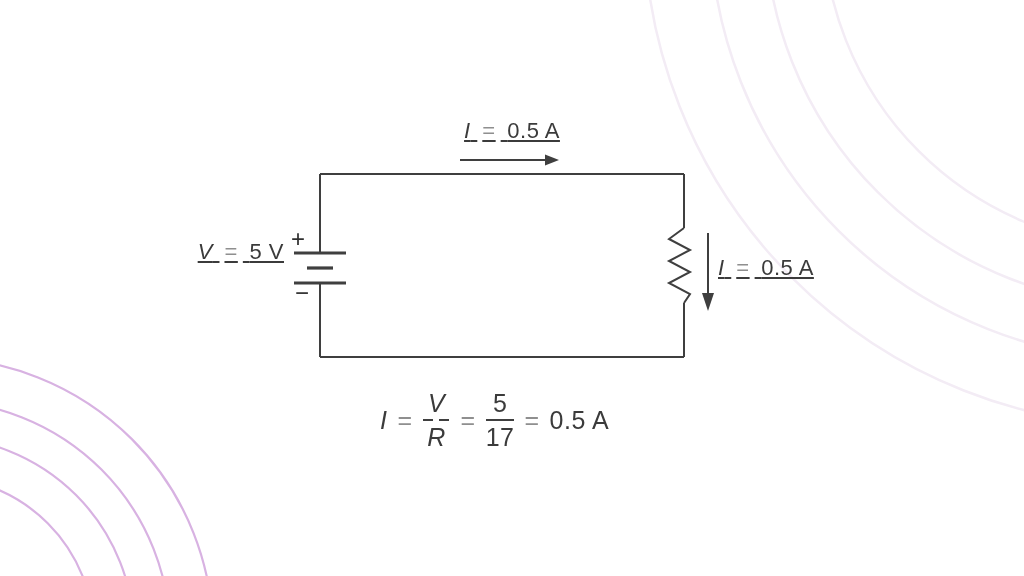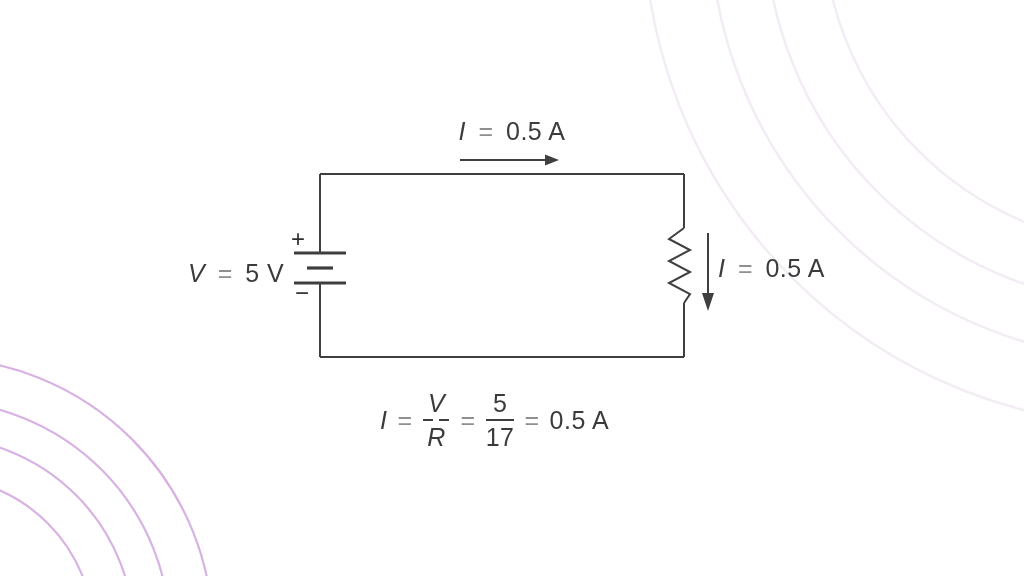--- a/index.html
+++ b/index.html
@@ -12,37 +12,38 @@
     font-family: "Liberation Sans", sans-serif;
     color: #3b3b3b;
   }
   svg.layer {
     position: absolute;
     top: 0; left: 0;
     width: 1024px; height: 576px;
   }
   .txt {
     position: absolute;
-    font-size: 25px;
+    font-size: 22px;
     letter-spacing: 0.5px;
     line-height: 28px;
     white-space: nowrap;
     color: #3b3b3b;
+    text-decoration: underline;
   }
   .var { font-style: italic; }
   .eq  { color: #8f8f8f; padding: 0 5px; }
   .sign {
     position: absolute;
     font-size: 24px;
     font-weight: 500;
     line-height: 24px;
     color: #2f2f2f;
   }
   .label-top-current   { left: 430px; top: 117px; width: 164px; text-align: center; }
-  .label-voltage       { left: 188px; top: 259px; width: 96px;  text-align: center; }
+  .label-voltage       { left: 188px; top: 238px; width: 96px;  text-align: right; }
   .label-resistance    { left: 540px; top: 254px; width: 120px; text-align: right; }
   .label-right-current { left: 718px; top: 254px; }
   .sign-plus  { left: 291px; top: 227px; }
   .sign-minus { left: 295px; top: 281px; }
 
   .formula {
     position: absolute;
     left: 380px; top: 389px; height: 62px;
     display: flex;
     align-items: center;

